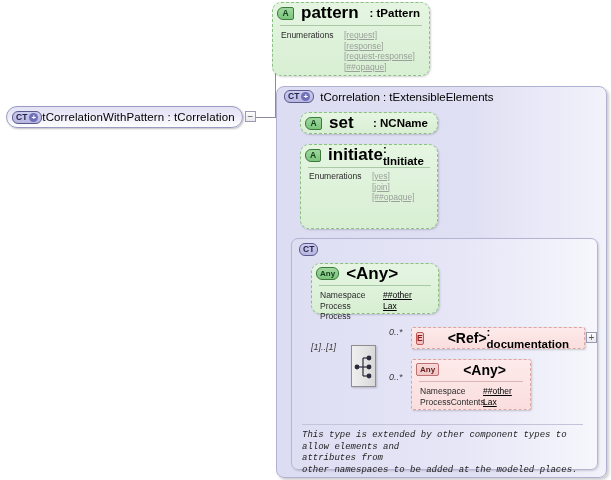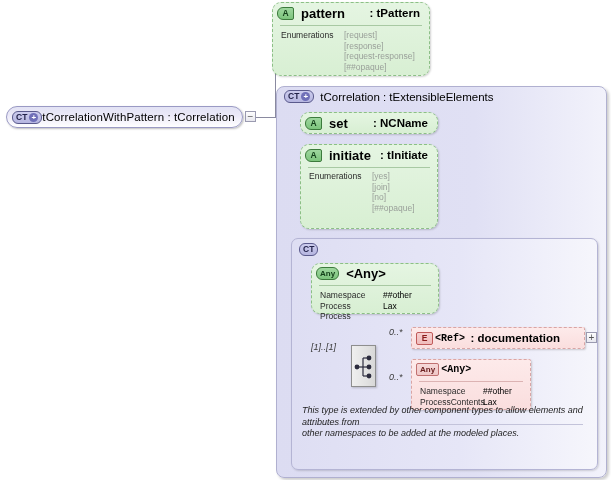--- a/index.html
+++ b/index.html
@@ -92,39 +92,39 @@
   
   .attrbox{
     position:absolute;box-sizing:border-box;
     background:linear-gradient(to bottom,#e5f5e2 0%,#d8efd3 100%);
     border:1px dashed #8cbf86;border-radius:9px 9px 9px 9px;
     box-shadow:1px 1px 2px rgba(0,0,0,.18);
   }
   .attr-head{
     position:relative;height:20px;display:flex;align-items:center;padding-left:4px;
   }
-  .attr-name{margin-left:7px;font-size:13px;font-weight:bold;color:#000;}
+  .attr-name{margin-left:7px;font-size:17px;font-weight:bold;color:#000;}
   .attr-type{margin-left:auto;margin-right:9px;font-size:11.5px;font-weight:bold;color:#000;}
   .attr-sep{position:absolute;left:7px;right:7px;height:1px;background:#a8c9a3;}
   .props{position:absolute;left:8px;right:6px;font-size:8.5px;line-height:10.5px;}
   .props .row{display:flex;}
   .props .k{color:#2a2a2a;width:63px;flex:none;}
-  .props .v{color:#000;}
+  .props .v{color:#000;text-decoration:underline;}
   .props .v.enum{color:#9aa09a;}
 
   
   .pinkbox{
     position:absolute;box-sizing:border-box;
     background:linear-gradient(to bottom,#fdeaea 0%,#fadede 100%);
     border:1px dashed #d9a5a5;border-radius:2px;
     box-shadow:1px 1px 2px rgba(0,0,0,.18);
   }
   .pinkbox .attr-sep{background:#dcb3b3;}
   .pinkbox .props .v{color:#000;}
-  .pinkbox .el-name{margin-left:2px;font-size:10px;font-weight:bold;color:#000;font-family:Liberation Mono, monospace;}
+  .pinkbox .el-name{margin-left:24px;font-size:14px;font-weight:bold;color:#000;}
   .pinkbox .el-type{margin-left:auto;margin-right:24px;font-size:11.5px;font-weight:bold;color:#000;}
 
   
   .seqbox{
     position:absolute;box-sizing:border-box;
     background:linear-gradient(to right,#efefef,#e2e2e2 60%,#d8d8d8);
     border:1px solid #8e8e8e;
     box-shadow:1px 1px 2px rgba(0,0,0,.2);
   }
 
@@ -216,24 +216,20 @@
   </div>
   <div class="attr-sep" style="top:22px;"></div>
   <div class="props" style="top:26px;">
     <div class="row">
         <span class="k">Enumerations</span>
         <span class="v enum">[yes]</span>
       </div>
     <div class="row">
         <span class="k"></span>
         <span class="v enum">[join]</span>
-      </div>
-    <div class="row">
-        <span class="k"></span>
-        <span class="v enum">[no]</span>
       </div>
     <div class="row">
         <span class="k"></span>
         <span class="v enum">[##opaque]</span>
       </div>
   </div>
 </div>
 
 <div class="ct-inner" style="left:291px;top:238px;width:305px;height:230px;"></div>
 <div class="ct-title" style="left:299px;top:243px;">
@@ -298,17 +294,17 @@
         <span class="v">##other</span>
       </div>
     <div class="row">
         <span class="k">ProcessContents</span>
         <span class="v">Lax</span>
       </div>
   </div>
 </div>
 
 <div class="doc-sep" style="left:302px;top:424px;width:281px;"></div>
-<div class="doc-txt" style="left:302px;top:405px;width:285px;">
+<div class="doc-txt" style="left:302px;top:430px;width:285px;font-family:Liberation Mono, monospace;">
   <div>This type is extended by other component types to allow elements and</div>
   <div>attributes from</div>
   <div>other namespaces to be added at the modeled places.</div>
 </div>
 
 </body></html>

